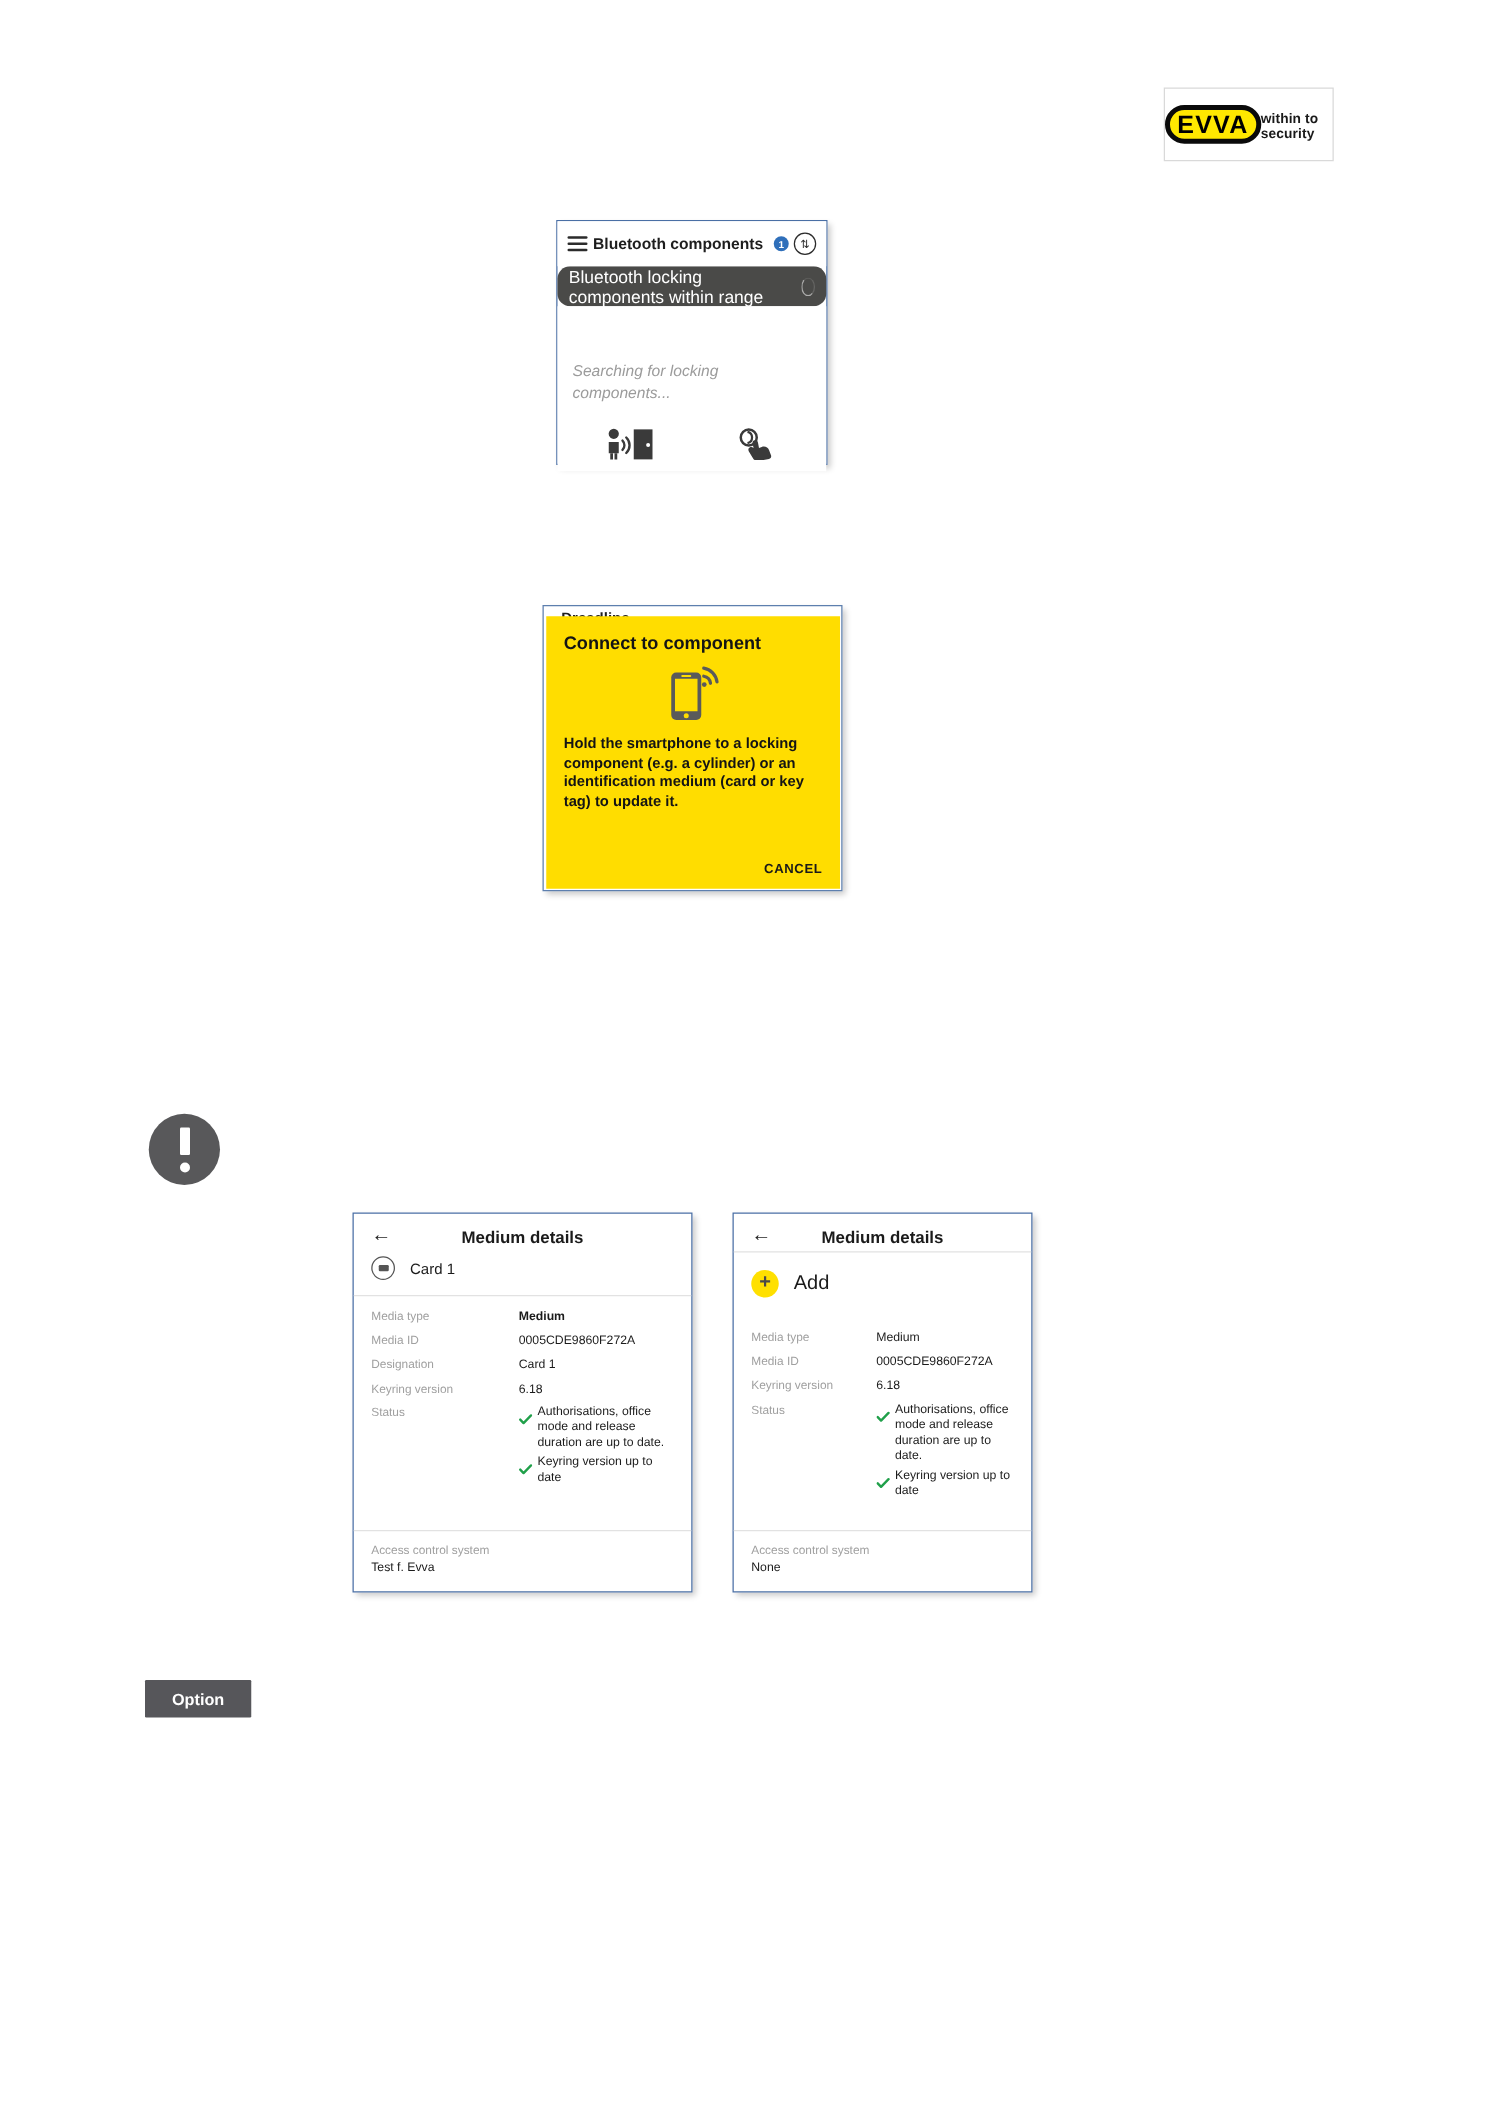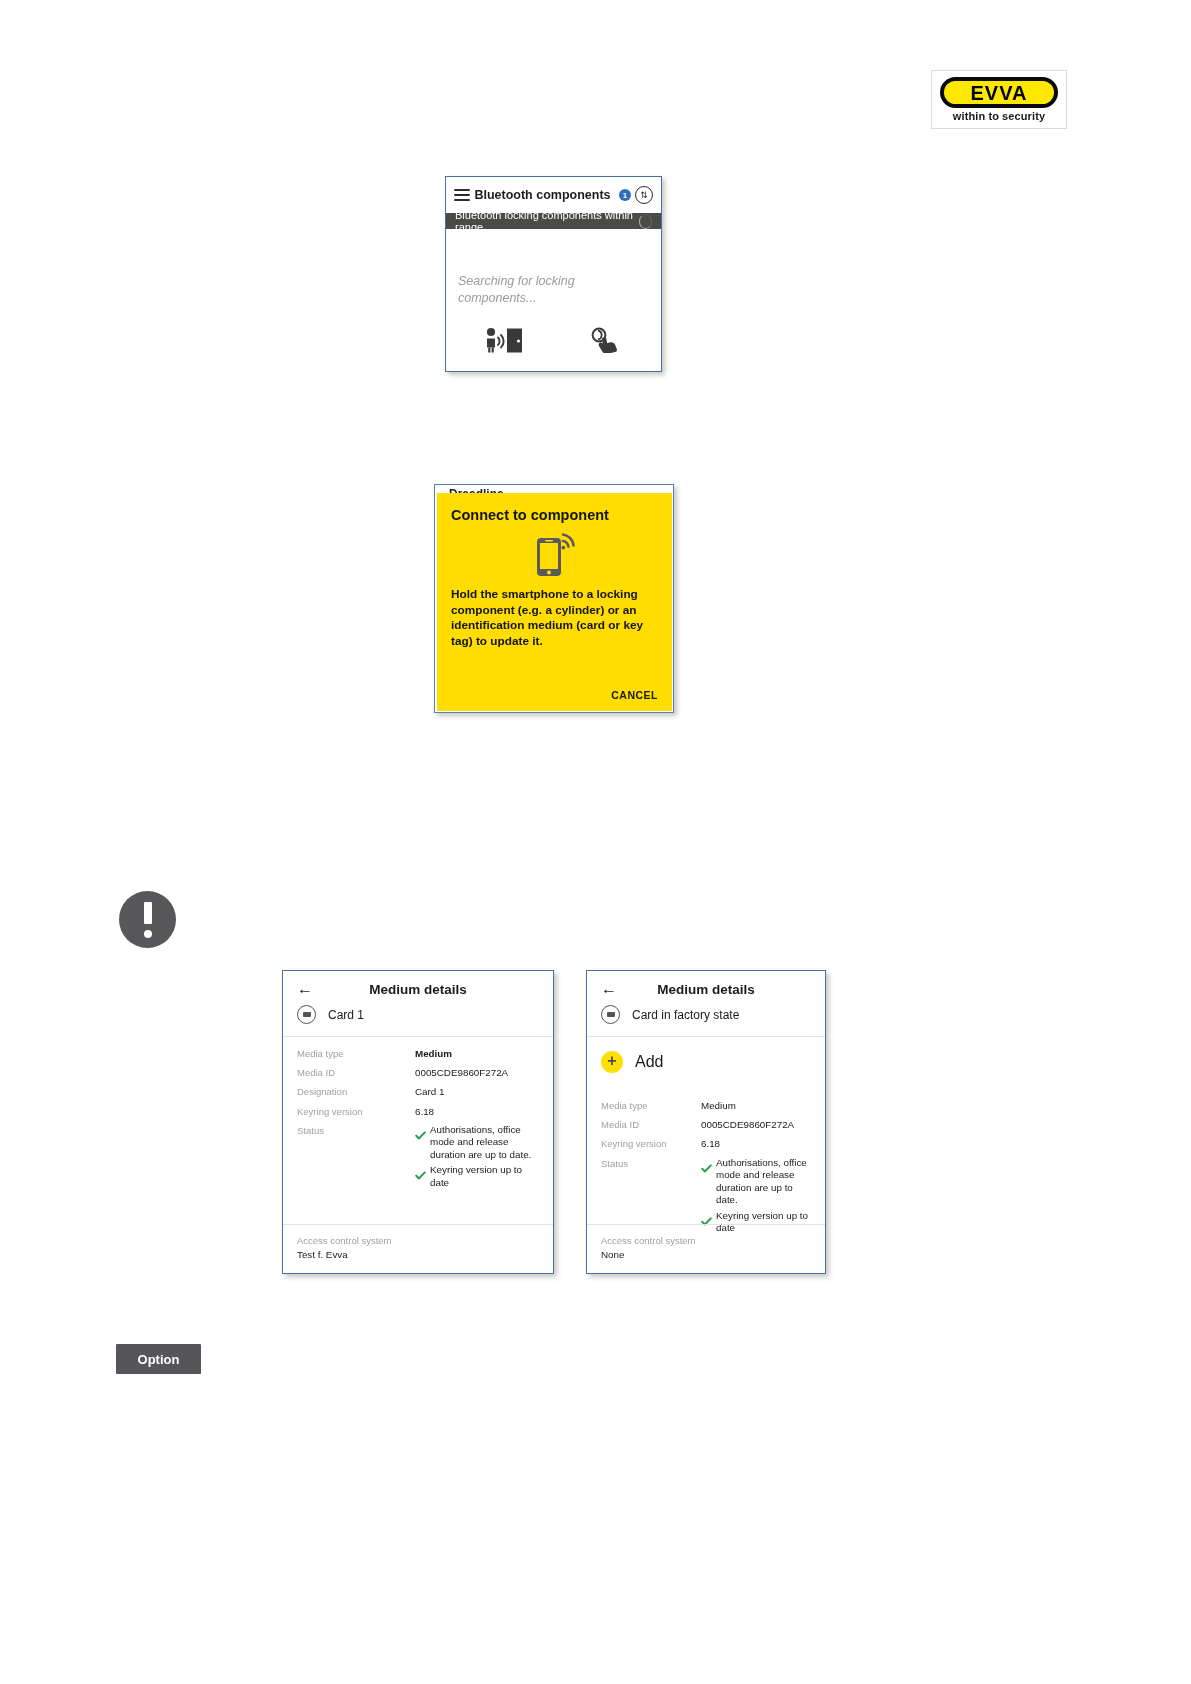--- a/index.html
+++ b/index.html
@@ -19,21 +19,21 @@
   .logo-box {
     position: absolute;
     left: 931px;
     top: 70px;
     width: 136px;
     height: 59px;
     background: #ffffff;
     border: 1px solid #d9d9d9;
     box-sizing: border-box;
     display: flex;
-    flex-direction: column;
+    flex-direction: row;
     align-items: center;
     justify-content: center;
   }
   .logo-pill {
     width: 118px;
     height: 31px;
     border-radius: 16px;
     background: #ffe800;
     border: 4px solid #0a0a0a;
     box-sizing: border-box;
@@ -130,26 +130,27 @@
     display: flex;
     align-items: center;
     justify-content: center;
     font-size: 9px;
     color: #2b2b2b;
     line-height: 1;
   }
   .bt-subbar {
     background: #4a4a48;
     color: #ffffff;
-    font-size: 11px;
+    font-size: 14px;
     padding: 0 9px;
-    height: 16px;
+    height: 32px;
     display: flex;
     align-items: center;
     justify-content: space-between;
+    border-radius: 10px;
   }
   .spinner-ring {
     width: 13px;
     height: 13px;
     border-radius: 50%;
     border: 1.6px solid rgba(255,255,255,0.55);
     border-top-color: rgba(255,255,255,0.1);
     border-right-color: rgba(255,255,255,0.15);
   }
   .bt-body {
@@ -577,26 +578,20 @@
   </div>
 </div>
 
 <div class="shot" id="md-right">
 
   <div class="md-head">
     <span class="md-back">←</span>
     <span class="md-head-title">Medium details</span>
   </div>
 
-  <div class="md-sub">
-    <span class="card-chip">
-        <i></i>
-      </span>
-    <span class="md-sub-label">Card in factory state</span>
-  </div>
 
   <div class="md-divider"></div>
 
   <div class="md-add-row">
     <span class="plus-btn">
         <span>+</span>
       </span>
     <span class="md-add-label">Add</span>
   </div>
 

